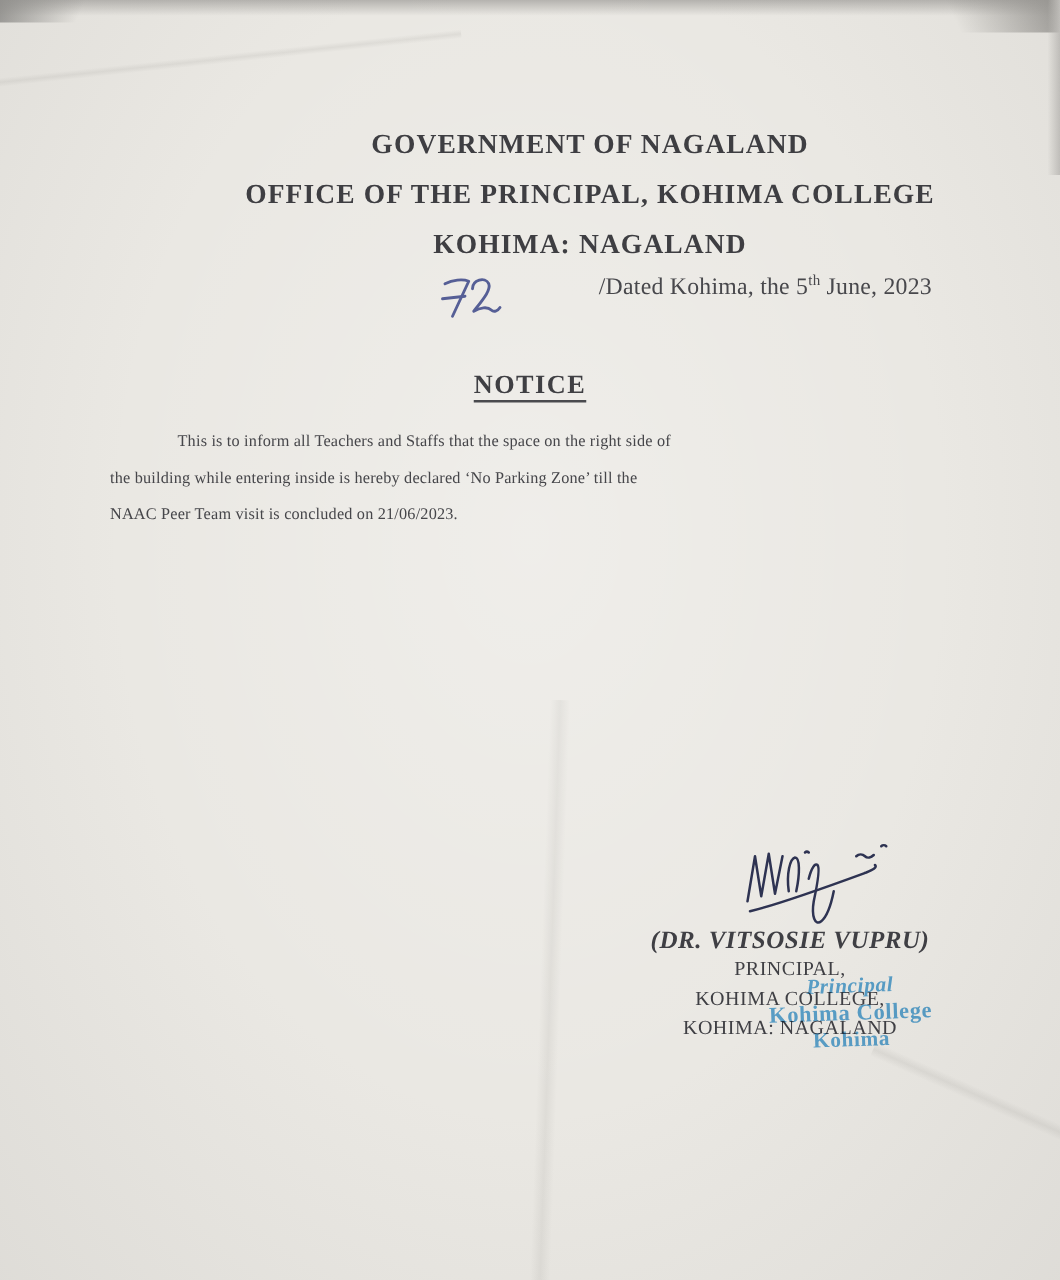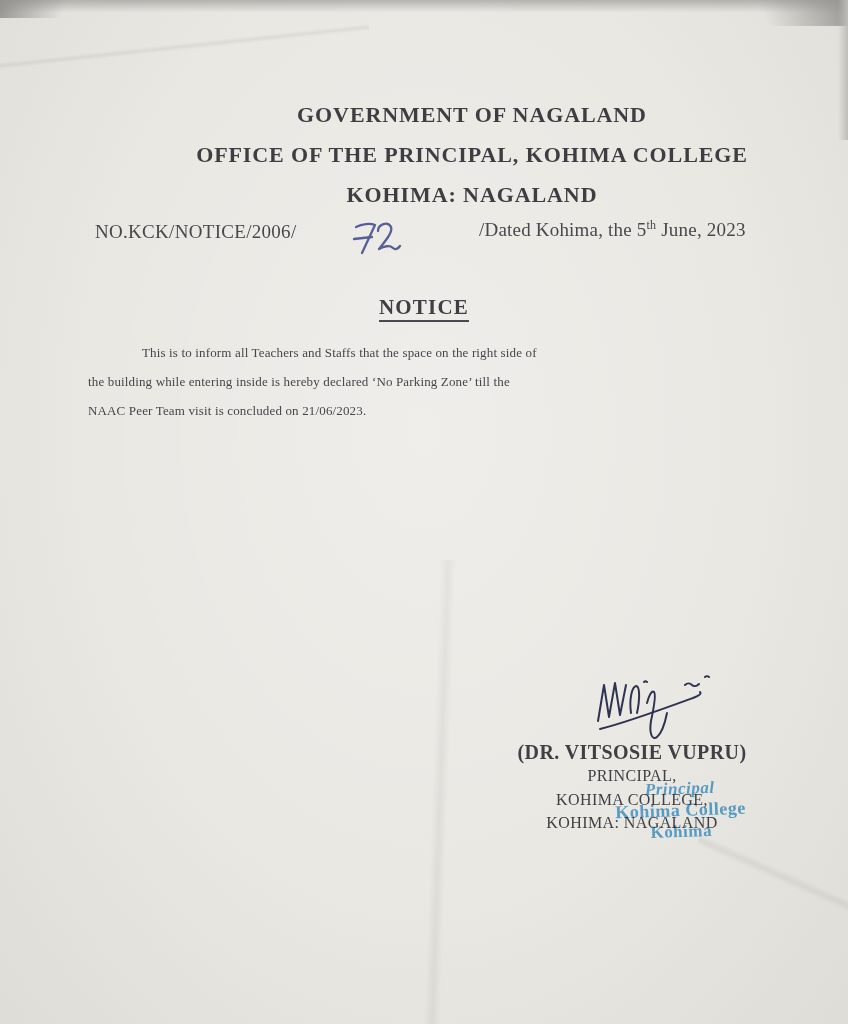--- a/index.html
+++ b/index.html
@@ -46,21 +46,21 @@
   #notice-title{top:295px;font-weight:bold;font-size:21px;letter-spacing:1.2px;color:#3f3f43;}
   #notice-title .u{border-bottom:2.5px solid #4a4a4e;padding-bottom:1px;}
 
   #body-block{top:338px;left:88px;width:690px;font-size:13px;line-height:29px;color:#46464a;letter-spacing:.15px;}
   .body-line{white-space:nowrap;}
   .body-line.indent{padding-left:54px;}
 
   #signature{left:585px;top:663px;width:135px;height:88px;}
 
   #sig-block{top:741px;left:482px;width:300px;text-align:center;color:#3f3f44;}
-  #sig-name{font-weight:bold;font-size:20px;letter-spacing:.4px;white-space:nowrap;}
+  #sig-name{font-weight:bold;font-size:20px;letter-spacing:.4px;white-space:nowrap;font-style:italic;}
   .sig-line{font-size:16px;line-height:23.5px;letter-spacing:.4px;}
 
   #stamp{left:588px;top:779px;width:185px;text-align:center;
     color:#3d9ad6;opacity:.82;transform:rotate(-2deg);
     mix-blend-mode:multiply;pointer-events:none;}
   #stamp .st1{font-style:italic;font-weight:bold;font-size:17px;letter-spacing:.5px;}
   #stamp .st2{font-weight:bold;font-size:18px;letter-spacing:.5px;margin-top:1px;}
   #stamp .st3{font-weight:bold;font-size:17px;letter-spacing:.5px;margin-top:1px;}
 </style>
 </head>
@@ -75,21 +75,20 @@
   <div class="shade" id="crease1"></div>
   <div class="shade" id="crease2"></div>
   <div class="shade" id="crease3"></div>
   <div class="shade" id="vignette"></div>
 
   <div class="abs center hdr" id="hdr1">GOVERNMENT OF NAGALAND</div>
   <div class="abs center hdr" id="hdr2">OFFICE OF THE PRINCIPAL, KOHIMA COLLEGE</div>
   <div class="abs center hdr" id="hdr3">KOHIMA: NAGALAND</div>
 
   <div class="abs" id="ref-row">
-    <span id="ref-no">NO.KCK/NOTICE/2006/</span>
     <svg id="handwritten-no" viewBox="0 0 60 46" aria-label="72">
       <g fill="none" stroke="#565f96" stroke-width="2.3" stroke-linecap="round" stroke-linejoin="round">
 
         <path d="M8 14 C14 11, 22 10, 27 12 L14 40"></path>
         <path d="M6 26 L24 24"></path>
 
         <path d="M30 18 C30 11, 40 8, 43 14 C45 19, 38 27, 31 36 C36 33, 42 32, 45 35 C47 37, 50 36, 52 33"></path>
       </g>
     </svg>
     <span id="ref-date"><span>/Dated Kohima, the 5</span><sup>th</sup><span> June, 2023</span></span>

